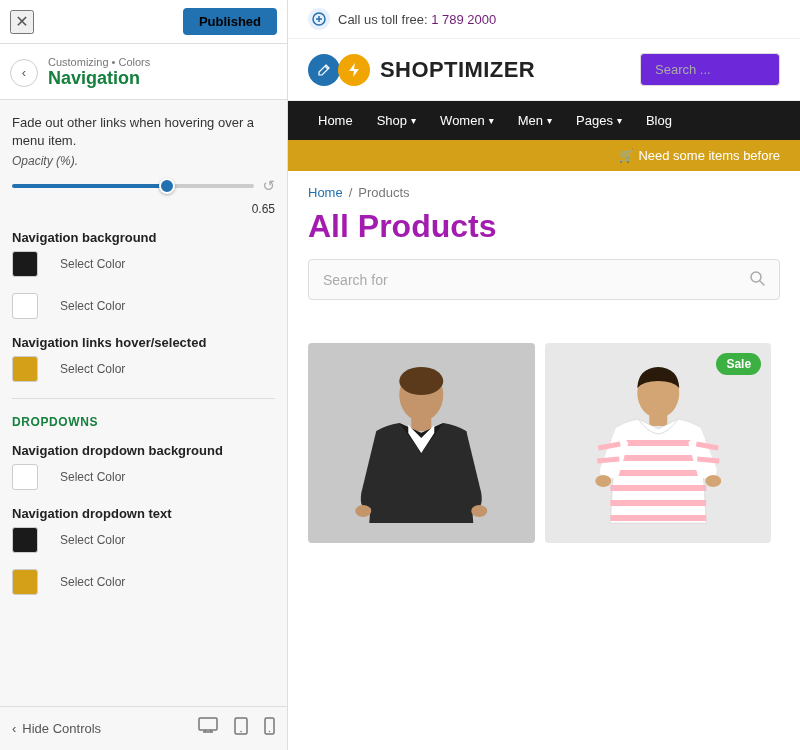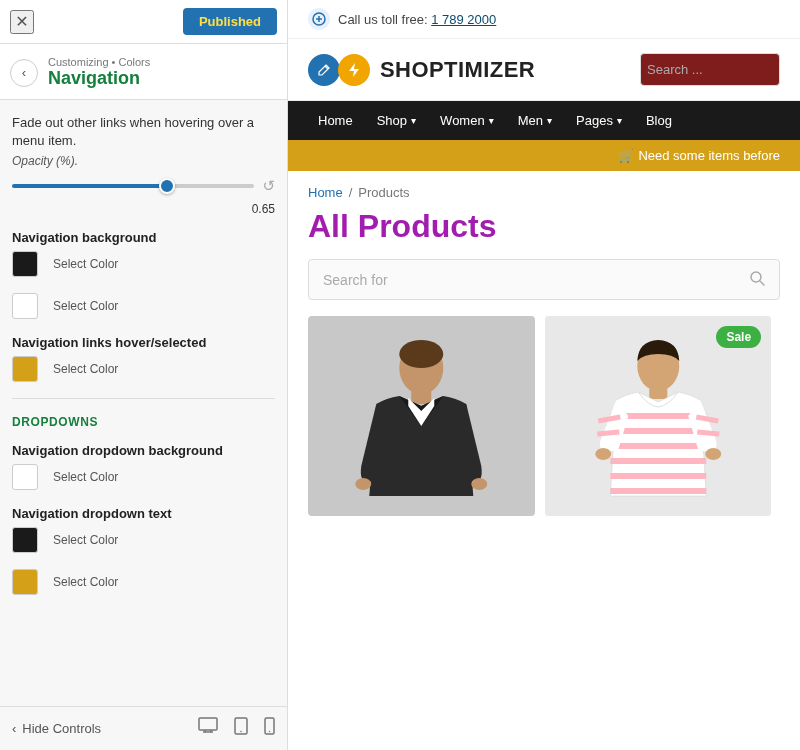--- a/index.html
+++ b/index.html
@@ -27,21 +27,21 @@
     }
 
     .close-btn {
       width: 24px; height: 24px;
       display: flex; align-items: center; justify-content: center;
       cursor: pointer; font-size: 16px; color: #555;
     }
 
     .published-btn {
       background: #2271b1;
-      color: #fde047;
+      color: #000000;
       border: none;
       border-radius: 4px;
       padding: 6px 16px;
       font-size: 13px;
       font-weight: 600;
       cursor: pointer;
     }
 
     .panel-breadcrumb {
       display: flex;
@@ -124,21 +124,21 @@
 
     .color-field {
       margin-bottom: 16px;
     }
 
     .color-field-label {
       font-size: 13px; font-weight: 600; color: #222; margin-bottom: 6px;
     }
 
     .color-picker-row {
-      display: flex; align-items: center; gap: 15px;
+      display: flex; align-items: center; gap: 22px;
     }
 
     .color-swatch {
       width: 26px; height: 26px;
       border: 1px solid #ccc;
       border-radius: 3px;
       cursor: pointer;
       flex-shrink: 0;
     }
 
@@ -199,21 +199,21 @@
     .topbar-icon {
       width: 22px; height: 22px;
       background: #e8f0fe;
       border-radius: 50%;
       display: flex; align-items: center; justify-content: center;
       margin-right: 8px;
       font-size: 12px;
     }
 
     .phone-number {
-      font-weight: 500; color: #0c4a6e; text-decoration: underline;
+      font-weight: 500; color: #701a75;
     }
 
     .site-header {
       background: #fff;
       padding: 14px 20px;
       display: flex;
       align-items: center;
       justify-content: space-between;
       border-bottom: 1px solid #eee;
     }
@@ -239,25 +239,25 @@
       margin-left: -8px;
     }
 
     .logo-text {
       font-size: 22px; font-weight: 800; color: #222; letter-spacing: 0.02em; margin-left: 4px;
     }
 
     .search-box {
       border: 1px solid #ddd;
       border-radius: 4px;
-      padding: 8px 6px;
+      padding: 8px 14px;
       font-size: 13px;
       color: #aaa;
       width: 140px;
-      background: #7f1d1d;
+      background: #6d28d9;
       margin-left: 48px;
     }
 
     .site-nav {
       background: #1a1a1a;
       padding: 0 20px;
       display: flex;
       align-items: center;
       gap: 4px;
     }
@@ -330,20 +330,21 @@
       padding: 0 20px;
       overflow: hidden;
     }
 
     .product-card {
       width: 48%;
       position: relative;
       background: #f5f5f5;
       border-radius: 4px;
       overflow: hidden;
+      margin-top: 27px;
     }
 
     .product-card + .product-card {
       margin-left: 10px;
     }
 
     .sale-badge {
       position: absolute;
       top: 10px; right: 10px;
       background: #3cb043;

